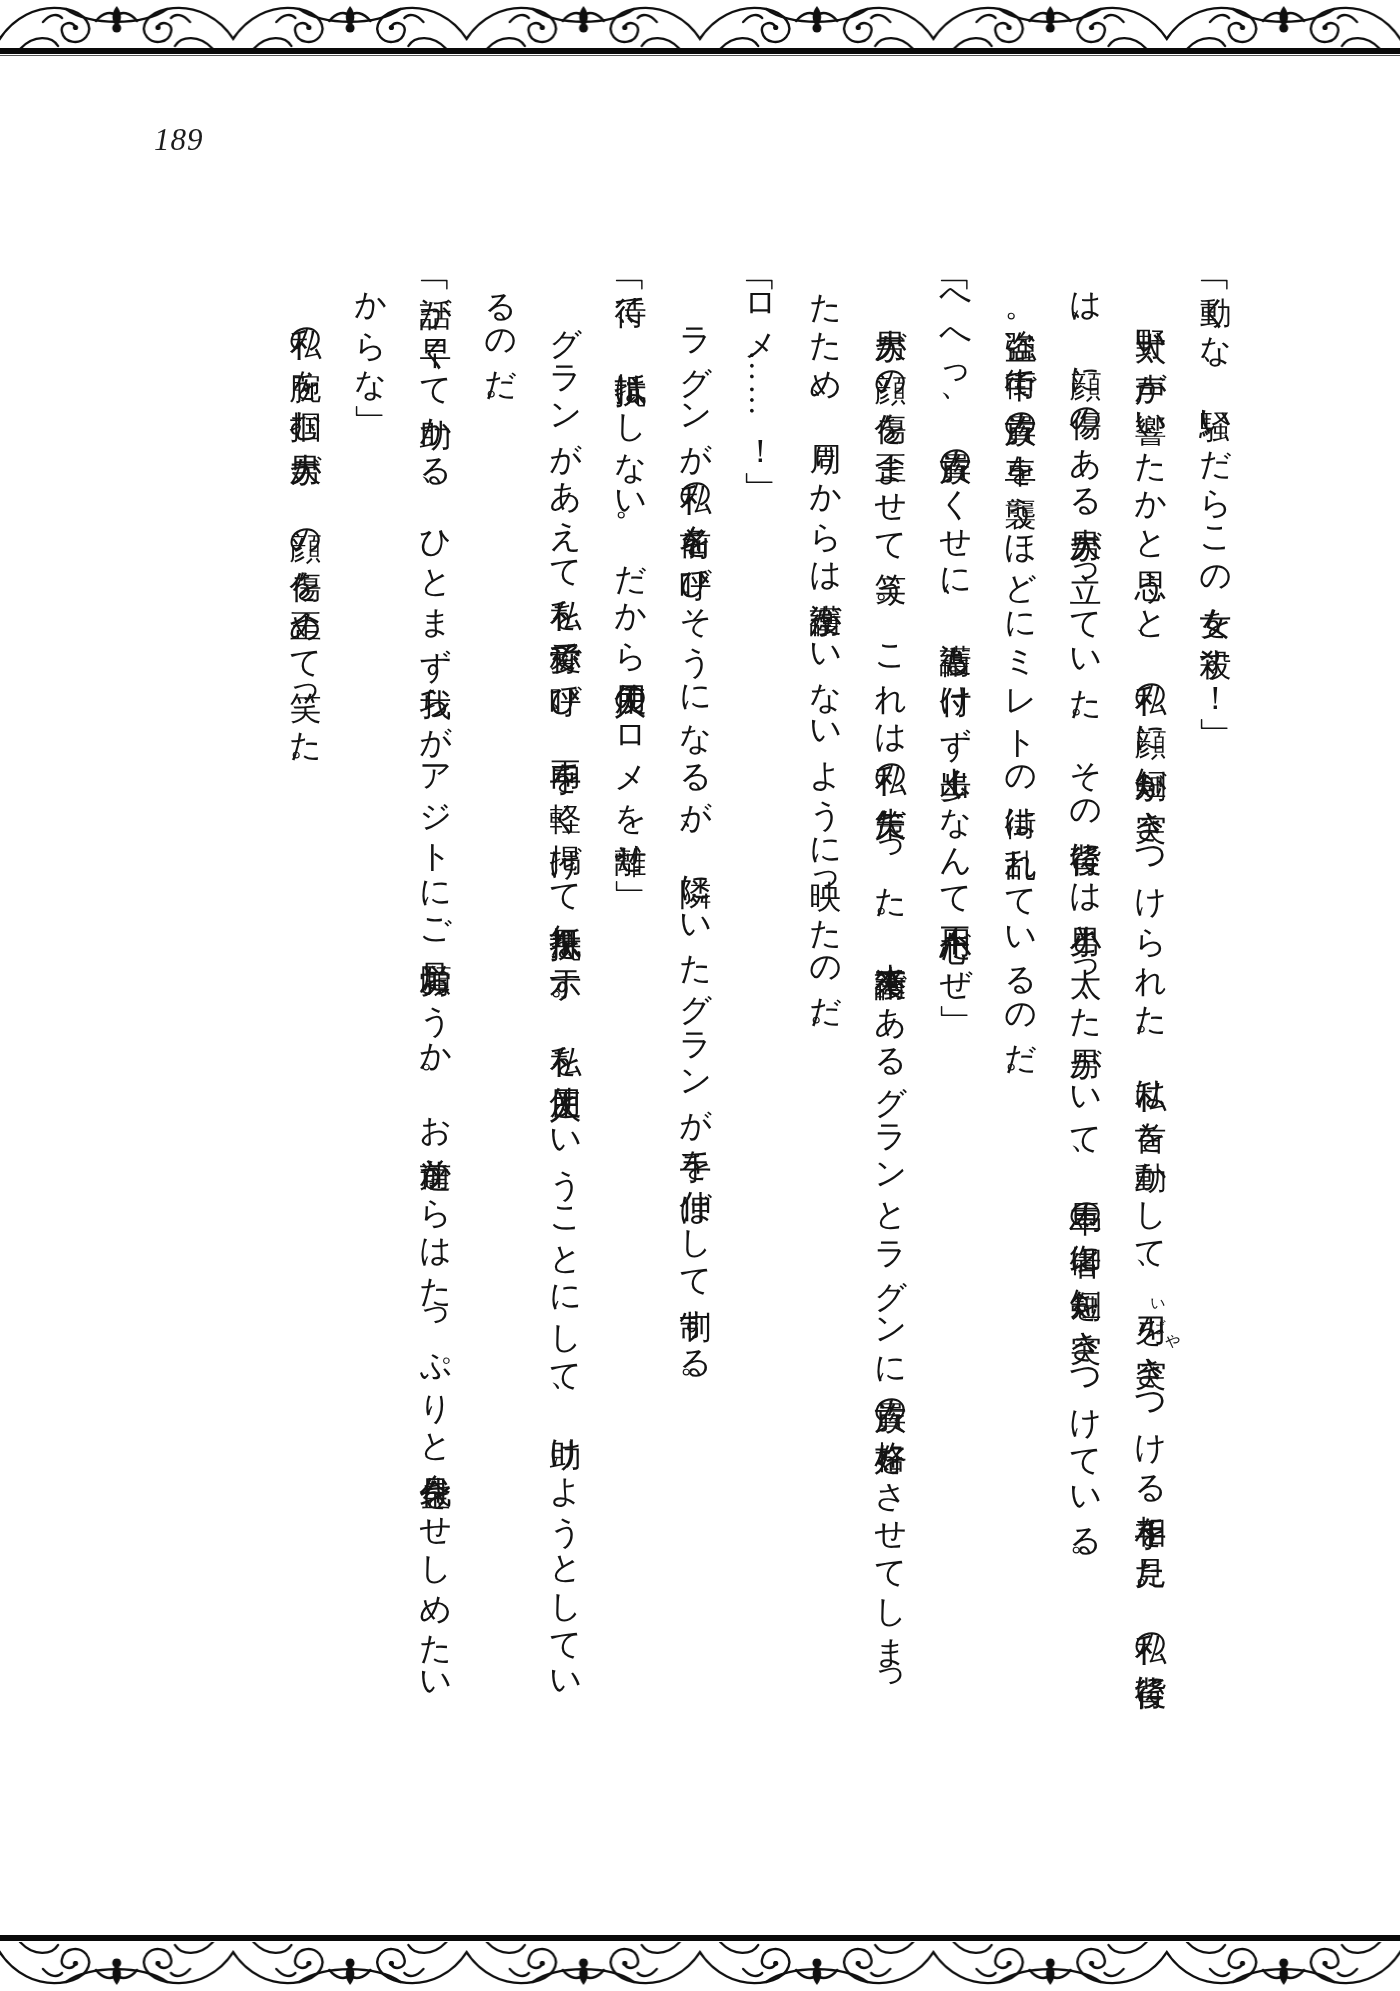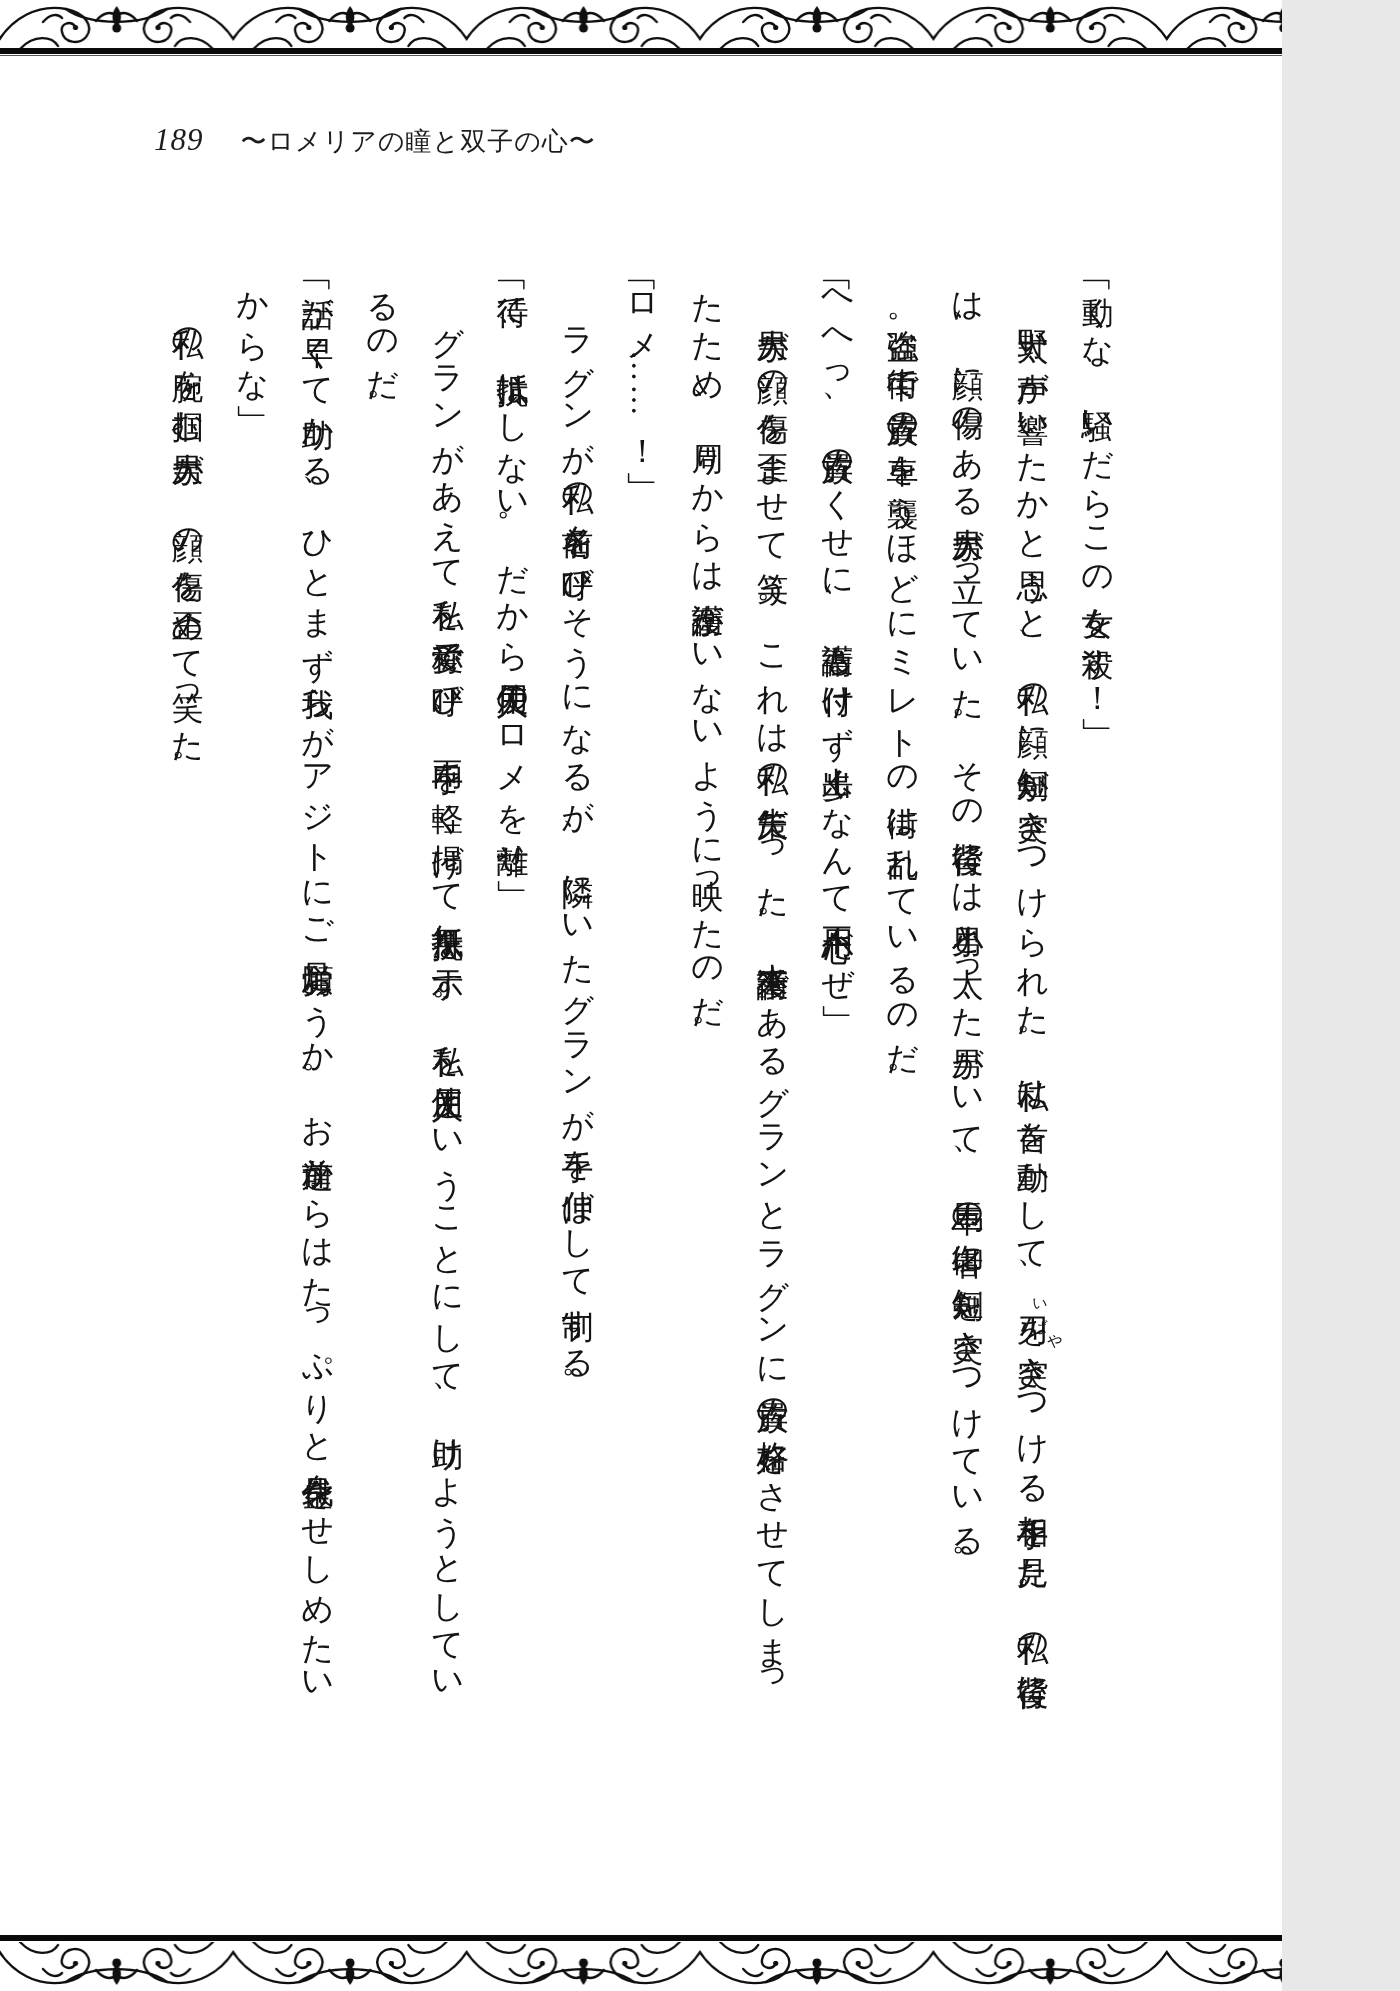--- a/index.html
+++ b/index.html
@@ -1,18 +1,18 @@
 <!DOCTYPE html>
 <html><head>
 <meta charset="utf-8">
 <style>
   html,body{margin:0;padding:0;background:#e8e8e8;}
   .page{
     position:relative;
-    width:1282px;height:1991px;
+    width:1400px;height:1991px;
     background:#ffffff;
     overflow:hidden;
     font-family:"Liberation Serif","DejaVu Serif",serif;
   }
   
   .border{position:absolute;left:0;width:1400px;}
   .border.top{top:0;height:56px;}
   .border.bottom{top:1935px;height:56px;}
   .border svg{display:block;}
   
@@ -78,21 +78,20 @@
         </pattern>
       </defs>
       <rect x="0" y="0" width="1400" height="49" fill="url(#fl-top)"></rect>
       <rect x="0" y="48" width="1400" height="6" fill="#0a0a0a"></rect>
       <rect x="0" y="55" width="1400" height="1" fill="#555"></rect>
     </svg>
   </div>
 
   <div class="header">
     <span class="pagenum">189</span>
-    <span class="chapter">〜ロメリアの瞳と双子の心〜</span>
   </div>
 
   <div class="textbody" id="text-body">
       <p>「動くな、騒いだらこの女を殺す！」</p>
       <p class="indent">野太い声が響いたかと思うと、私の顔に短剣が突きつけられた。私は首を動かして、<span class="rb">刃<span class="rt">やいば</span></span>を突きつける相手を見た。私の背後には、顔に傷のある大男が立っていた。その背後には小男と太った男がいて、馬車の御者に短剣を突きつけている。</p>
       <p class="indent">強盗。街中で貴族の車を襲うほどにミレトの街は乱れているのだ。</p>
       <p>「へへっ、貴族のくせに、護衛も付けず出歩くなんて不用心だぜ」</p>
       <p class="indent">大男が顔の傷を歪ませて笑う。これは私の失策だった。本来護衛であるグランとラグンに貴族の格好をさせてしまったため、周りからは護衛がいないように映ったのだ。</p>
       <p>「ロメ……！」</p>
       <p class="indent">ラグンが私の名前を呼びそうになるが、隣にいたグランが手を伸ばして制する。</p>

